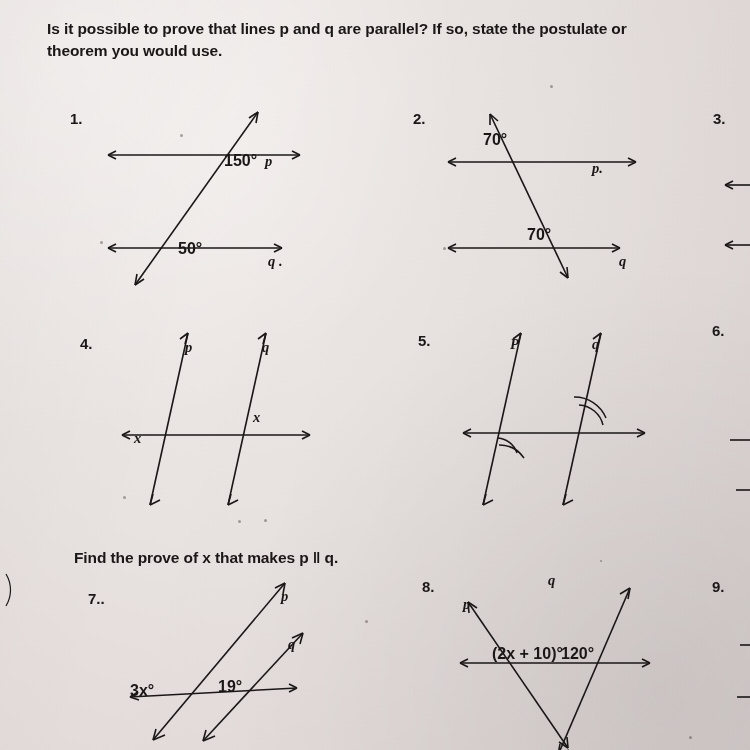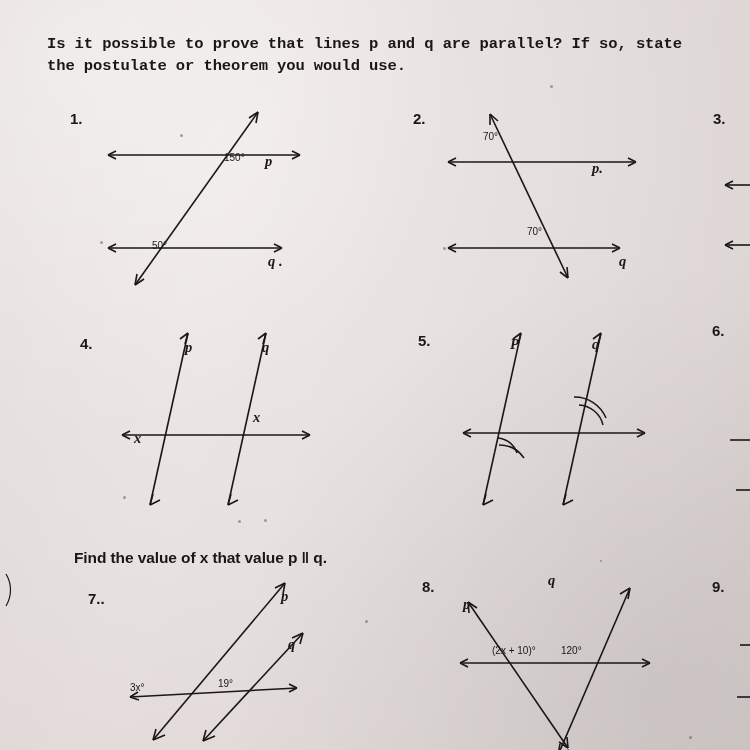--- a/index.html
+++ b/index.html
@@ -54,22 +54,22 @@
     font-weight: bold;
     font-size: 15px;
   }
   .lbl-i {
     font-size: 14.5px;
     font-weight: bold;
     font-style: italic;
     font-family: "Liberation Serif", serif;
   }
   .ang {
-    font-size: 10px;
-    font-weight: normal;
+    font-size: 16px;
+    font-weight: bold;
   }
   svg {
     position: absolute;
     overflow: visible;
   }
   .fig line, .fig path {
     stroke: #1b1717;
     fill: none;
   }
 </style>
@@ -82,41 +82,41 @@
 <div class="speck" style="left:550px;top:85px;width:3px;height:3px;"></div>
 <div class="speck" style="left:100px;top:241px;width:3px;height:3px;"></div>
 <div class="speck" style="left:443px;top:247px;width:3px;height:3px;"></div>
 <div class="speck" style="left:123px;top:496px;width:3px;height:3px;"></div>
 <div class="speck" style="left:238px;top:520px;width:3px;height:3px;"></div>
 <div class="speck" style="left:264px;top:519px;width:3px;height:3px;"></div>
 <div class="speck" style="left:365px;top:620px;width:3px;height:3px;"></div>
 <div class="speck" style="left:689px;top:736px;width:3px;height:3px;"></div>
 <div class="speck" style="left:600px;top:560px;width:2px;height:2px;"></div>
 
-<div class="txt heading" style="left:47px;top:33px;width:640px;font-family:Liberation Mono, monospace;">Is it possible to prove that lines p and q are parallel? If so, state the postulate or theorem you would use.</div>
+<div class="txt heading" style="left:47px;top:18px;width:640px;">Is it possible to prove that lines p and q are parallel? If so, state the postulate or theorem you would use.</div>
 
 <div class="txt qnum" style="left:70px;top:110px;">1.</div>
 
 <svg class="fig" width="230" height="190" style="left:100px;top:100px;">
 
   <line x1="8" y1="55" x2="200" y2="55" stroke-width="1.6"></line>
   <path d="M8,55 L16,51 M8,55 L16,59" stroke-width="1.6"></path>
   <path d="M200,55 L192,51 M200,55 L192,59" stroke-width="1.6"></path>
 
   <line x1="8" y1="148" x2="182" y2="148" stroke-width="1.6"></line>
   <path d="M8,148 L16,144 M8,148 L16,152" stroke-width="1.6"></path>
   <path d="M182,148 L174,144 M182,148 L174,152" stroke-width="1.6"></path>
 
   <line x1="35" y1="185" x2="158" y2="12" stroke-width="1.6"></line>
   <path d="M158,12 L156,23 M158,12 L149,18" stroke-width="1.6"></path>
   <path d="M35,185 L37,174 M35,185 L44,179" stroke-width="1.6"></path>
 </svg>
 <div class="txt ang" style="left:224px;top:152px;">150°</div>
 <div class="txt lbl-i" style="left:265px;top:153px;">p</div>
-<div class="txt ang" style="left:152px;top:240px;">50°</div>
+<div class="txt ang" style="left:178px;top:240px;">50°</div>
 <div class="txt lbl-i" style="left:268px;top:253px;">q .</div>
 
 <div class="txt qnum" style="left:413px;top:110px;">2.</div>
 
 <svg class="fig" width="230" height="190" style="left:440px;top:100px;">
 
   <line x1="8" y1="62" x2="196" y2="62" stroke-width="1.6"></line>
   <path d="M8,62 L16,58 M8,62 L16,66" stroke-width="1.6"></path>
   <path d="M196,62 L188,58 M196,62 L188,66" stroke-width="1.6"></path>
 
@@ -186,21 +186,21 @@
 </svg>
 <div class="txt lbl-i" style="left:510px;top:336px;">P</div>
 <div class="txt lbl-i" style="left:592px;top:336px;">q</div>
 
 <div class="txt qnum" style="left:712px;top:322px;">6.</div>
 <svg class="fig" width="60" height="160" style="left:730px;top:400px;">
   <line x1="0" y1="40" x2="26" y2="40" stroke-width="1.6"></line>
   <line x1="6" y1="90" x2="20" y2="90" stroke-width="1.6"></line>
 </svg>
 
-<div class="txt heading" style="left:74px;top:547px;">Find the value of x that value p ‖ q.</div>
+<div class="txt heading" style="left:74px;top:547px;">Find the prove of x that makes p ‖ q.</div>
 
 <div class="txt qnum" style="left:88px;top:590px;">7..</div>
 
 <svg class="fig" width="250" height="170" style="left:125px;top:575px;">
 
   <line x1="5" y1="122" x2="172" y2="113" stroke-width="1.6"></line>
   <path d="M5,122 L13,117 M5,122 L14,125" stroke-width="1.6"></path>
   <path d="M172,113 L164,109 M172,113 L164,117" stroke-width="1.6"></path>
 
   <line x1="28" y1="165" x2="160" y2="8" stroke-width="1.6"></line>

